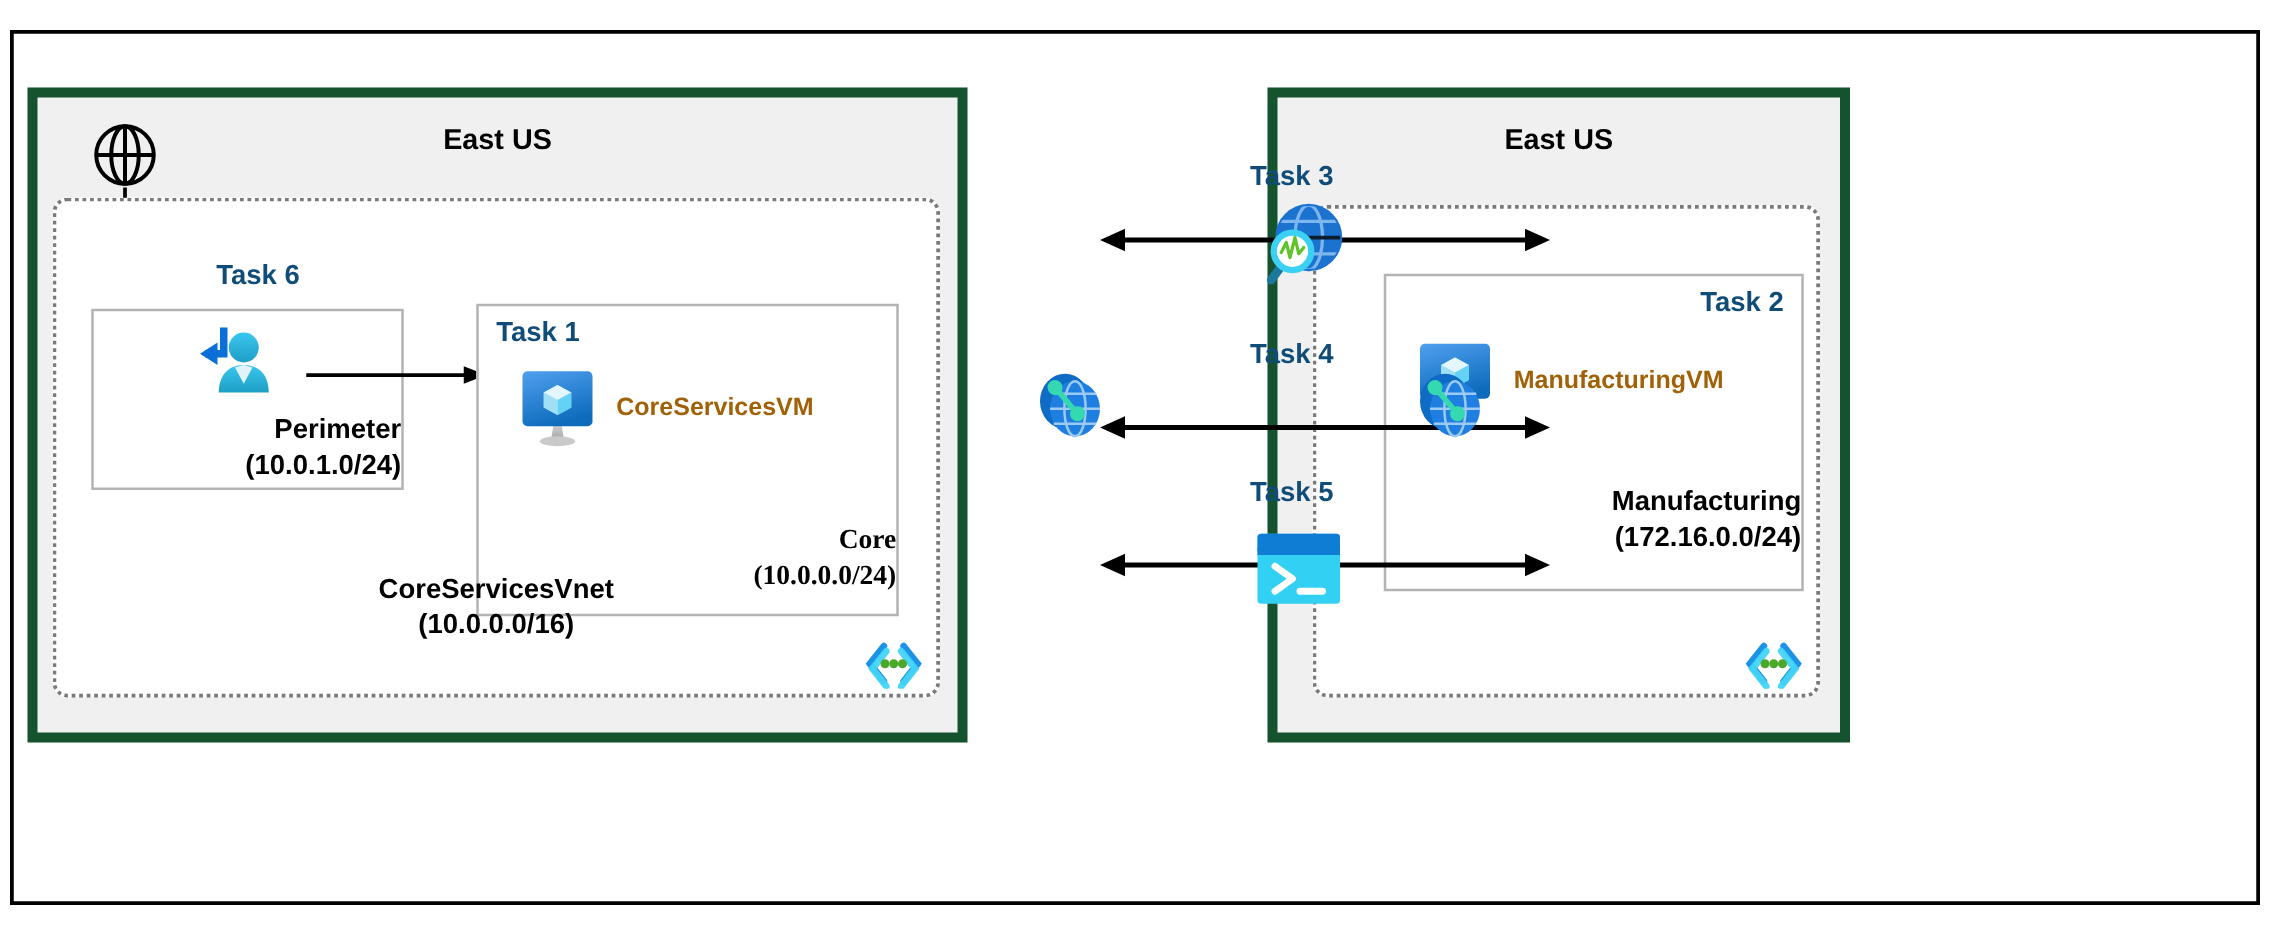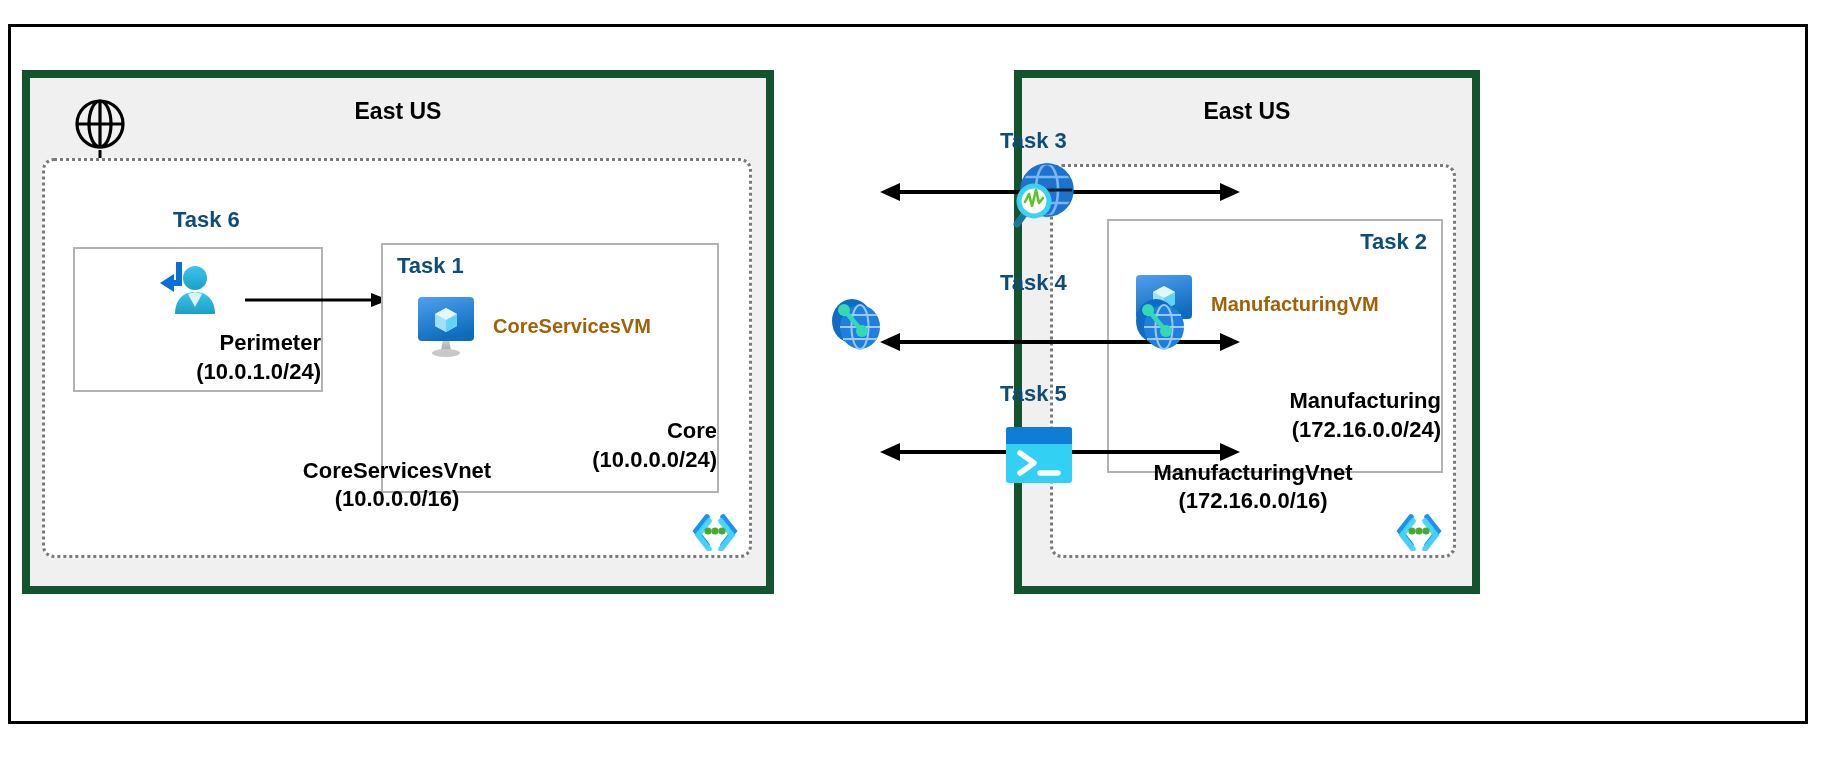--- a/index.html
+++ b/index.html
@@ -137,21 +137,21 @@
               <ellipse cx="33" cy="60" rx="14" ry="4" fill="#c9c9c9"></ellipse>
               <rect x="5" y="4" width="56" height="44" rx="4" fill="url(#vmg1)"></rect>
               <polygon points="33,15 44,21 44,33 33,39 22,33 22,21" fill="#bfe9fb"></polygon>
               <polygon points="33,15 44,21 33,27 22,21" fill="#e3f6fd"></polygon>
               <polygon points="33,27 44,21 44,33 33,39" fill="#64d2f5"></polygon>
               <polygon points="33,27 22,21 22,33 33,39" fill="#9fe0f7"></polygon>
             </svg>
           </span>
           <span class="vm-name">CoreServicesVM</span>
         </div>
-        <div class="subnet-caption" style="top:172px;">
+        <div class="subnet-caption" style="top:172px;font-family:Liberation Serif, serif;">
           <span>Core</span><br>
           <span>(10.0.0.0/24)</span>
         </div>
       </div>
 
       <div class="vnet-label">
         <span>CoreServicesVnet</span><br>
         <span>(10.0.0.0/16)</span>
       </div>
 
@@ -199,24 +199,20 @@
             </svg>
           </span>
           <span class="vm-name">ManufacturingVM</span>
         </div>
         <div class="subnet-caption" style="top:166px;">
           <span>Manufacturing</span><br>
           <span>(172.16.0.0/24)</span>
         </div>
       </div>
 
-      <div class="vnet-label">
-        <span>ManufacturingVnet</span><br>
-        <span>(172.16.0.0/16)</span>
-      </div>
 
       <span class="vnet-glyph">
         <svg width="48" height="40" viewBox="0 0 48 40">
           <path d="M16 6 L5 20 L16 34" fill="none" stroke="#1c92e8" stroke-width="5.5" stroke-linecap="round"></path>
           <path d="M16 6 L5 20 L16 34" fill="none" stroke="#44d4f7" stroke-width="5.5" stroke-linecap="round" transform="translate(2,4)" opacity="0.95"></path>
           <path d="M32 6 L43 20 L32 34" fill="none" stroke="#1c92e8" stroke-width="5.5" stroke-linecap="round"></path>
           <path d="M32 6 L43 20 L32 34" fill="none" stroke="#44d4f7" stroke-width="5.5" stroke-linecap="round" transform="translate(-2,4)" opacity="0.95"></path>
           <circle cx="17" cy="20" r="3.6" fill="#4aa82b"></circle>
           <circle cx="24" cy="20" r="3.6" fill="#4aa82b"></circle>
           <circle cx="31" cy="20" r="3.6" fill="#4aa82b"></circle>

